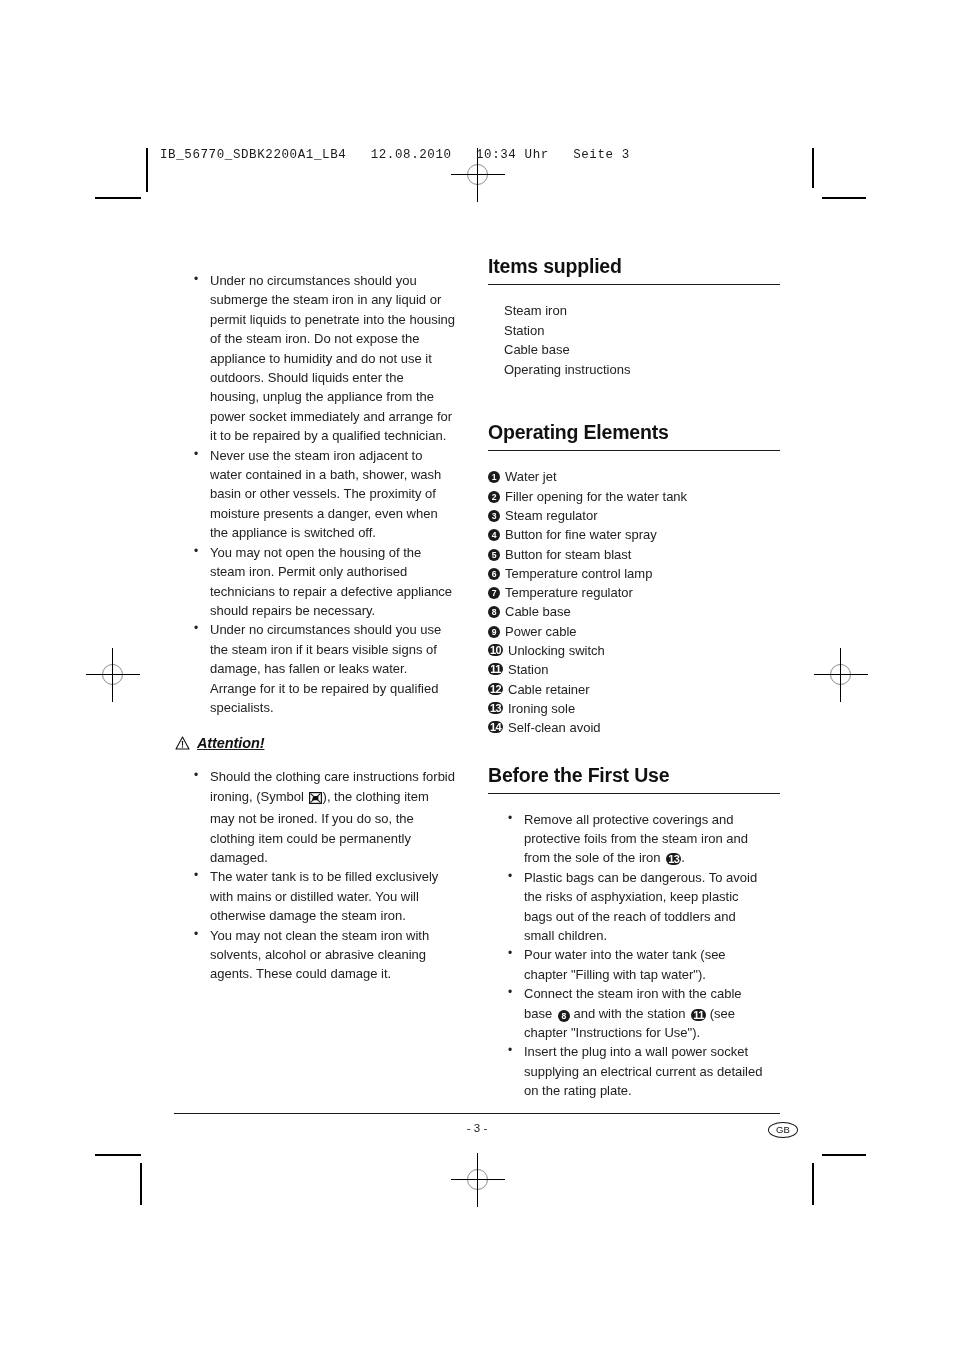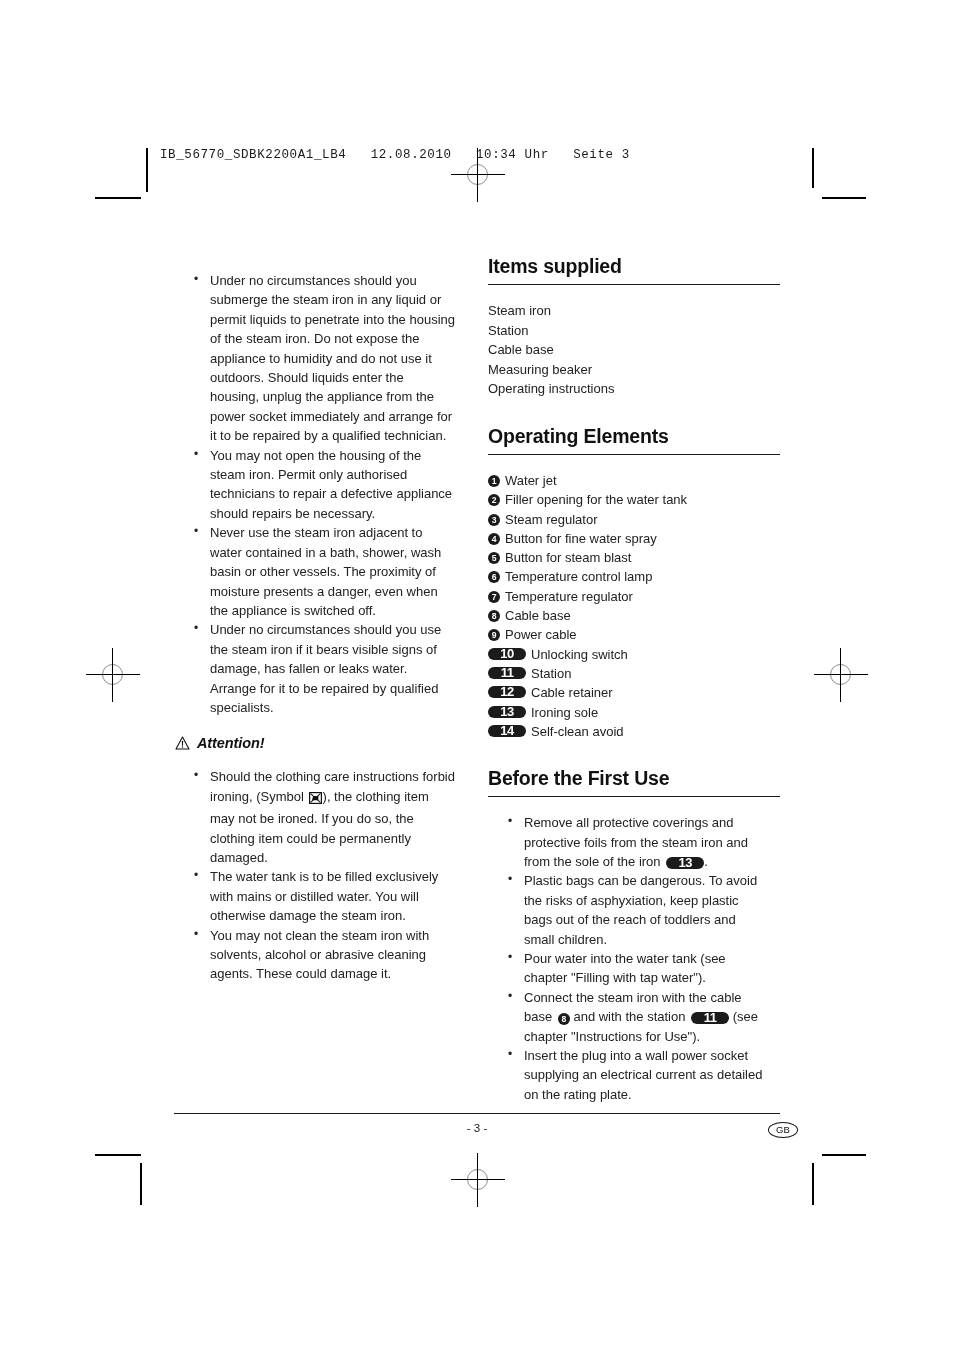--- a/index.html
+++ b/index.html
@@ -75,21 +75,21 @@
     margin: 0 0 6px 0;
     padding: 0;
     letter-spacing: -0.2px;
     color: #111;
   }
   .rule {
     border-bottom: 1.3px solid #1b1b1b;
     margin-bottom: 16px;
   }
 
-  .plain-list { margin: 0; padding: 0; list-style: none; }
+  .plain-list { margin: 16px; padding: 0; list-style: none; }
   .plain-list li {
     font-size: 13px;
     line-height: 19.6px;
     color: #222;
   }
 
   
   .num-list { margin: 0; padding: 0; list-style: none; }
   .num-list li {
     font-size: 13px;
@@ -110,23 +110,23 @@
     width: 12px;
     height: 12px;
     line-height: 12px;
     margin-right: 5px;
     flex: 0 0 auto;
     position: relative;
     top: -1px;
     letter-spacing: -0.3px;
   }
   .badge.wide {
-    width: 38px;
+    width: 15px;
     border-radius: 8px;
-    font-size: 13px;
+    font-size: 11px;
     letter-spacing: -0.6px;
   }
   .badge.inline {
     margin-right: 0;
     margin-left: 2px;
     top: 1px;
     vertical-align: baseline;
   }
 
   
@@ -149,20 +149,21 @@
   }
 
   
   .attention-head {
     display: flex;
     align-items: center;
     gap: 7px;
     margin-top: 18px;
     margin-bottom: 3px;
     padding-left: 1px;
+    text-decoration: underline;
   }
   .warn-tri { display:block; }
   .attention-title {
     font-size: 14.5px;
     font-weight: bold;
     font-style: italic;
     color: #111;
     letter-spacing: -0.1px;
   }
 
@@ -244,22 +245,22 @@
 </div>
 
 <div class="doc-header">IB_56770_SDBK2200A1_LB4   12.08.2010   10:34 Uhr   Seite 3</div>
 
 <div class="page">
 
   <div class="col col-left">
 
     <ul class="bullets">
       <li><span>Under no circumstances should you submerge the steam iron in any liquid or permit liquids to penetrate into the housing of the steam iron. Do not expose the appliance to humidity and do not use it outdoors. Should liquids enter the housing, unplug the appliance from the power socket immediately and arrange for it to be repaired by a qualified technician.</span></li>
+      <li><span>Never use the steam iron adjacent to water contained in a bath, shower, wash basin or other vessels. The proximity of moisture presents a danger, even when the appliance is switched off.</span></li>
       <li><span>You may not open the housing of the steam iron. Permit only authorised technicians to repair a defective appliance should repairs be necessary.</span></li>
-      <li><span>Never use the steam iron adjacent to water contained in a bath, shower, wash basin or other vessels. The proximity of moisture presents a danger, even when the appliance is switched off.</span></li>
       <li><span>Under no circumstances should you use the steam iron if it bears visible signs of damage, has fallen or leaks water. Arrange for it to be repaired by qualified specialists.</span></li>
     </ul>
 
     <div class="attention-head">
       <span>
         <svg class="warn-tri" width="15" height="14" viewBox="0 0 15 14">
           <path d="M7.5 1 L14 13 L1 13 Z" fill="none" stroke="#111" stroke-width="1.1" stroke-linejoin="round"></path>
           <path d="M7.5 5.2 L7.5 9.3" stroke="#111" stroke-width="1.1" stroke-linecap="round"></path>
           <circle cx="7.5" cy="11" r="0.75" fill="#111"></circle>
         </svg>
@@ -283,21 +284,20 @@
 
   <div class="col col-right">
 
     <h2 class="section">Items supplied</h2>
     <div class="rule"></div>
 
     <ul class="plain-list">
       <li>Steam iron</li>
       <li>Station</li>
       <li>Cable base</li>
-      <li>Measuring beaker</li>
       <li>Operating instructions</li>
     </ul>
 
     <div class="gap-26"></div>
 
     <h2 class="section">Operating Elements</h2>
     <div class="rule"></div>
 
     <ul class="num-list">
       <li>

